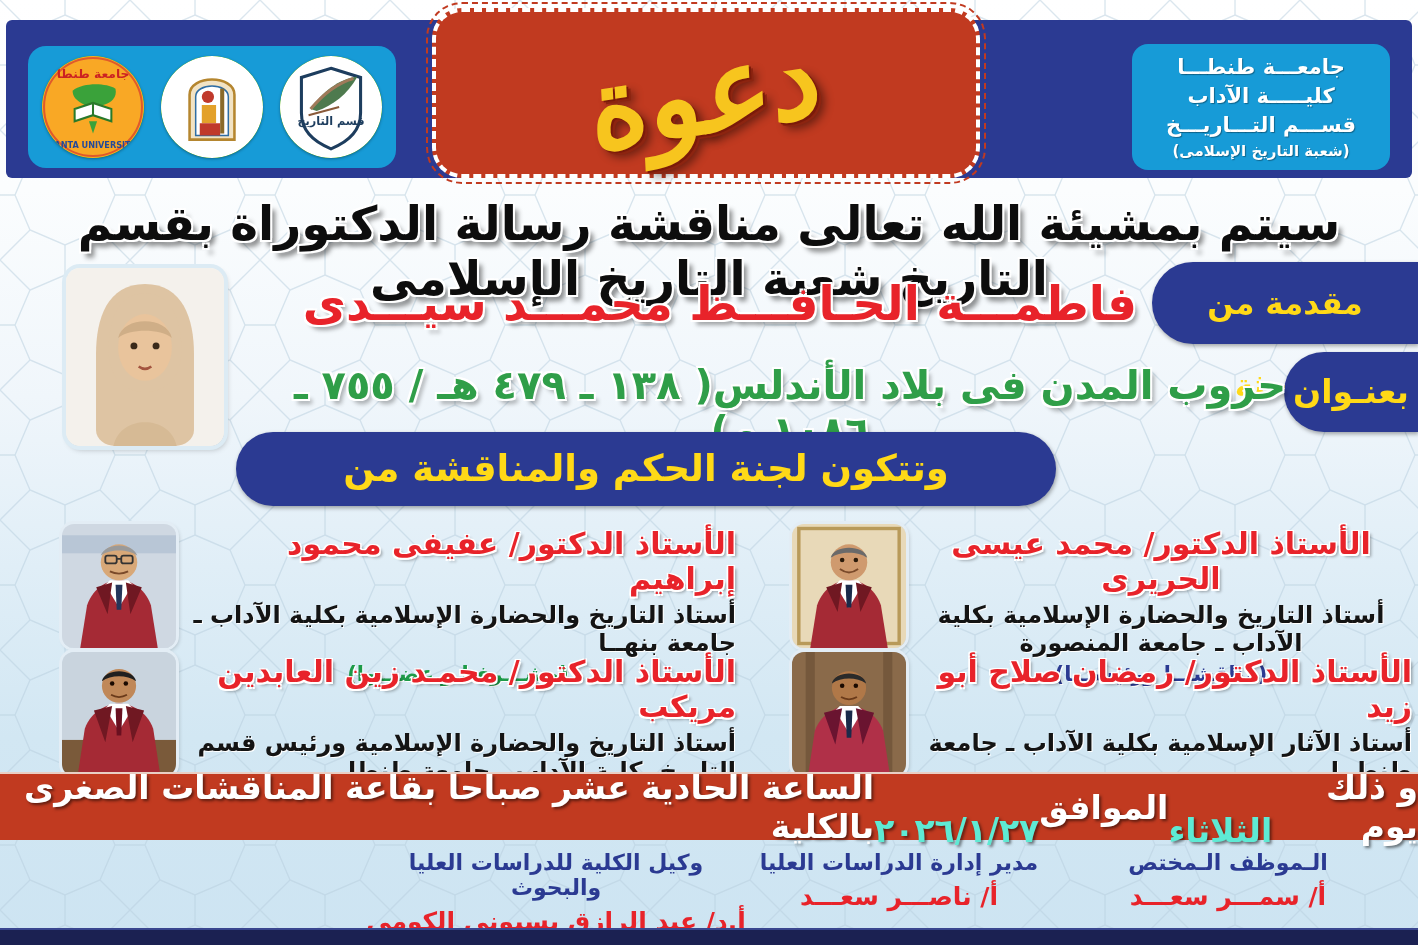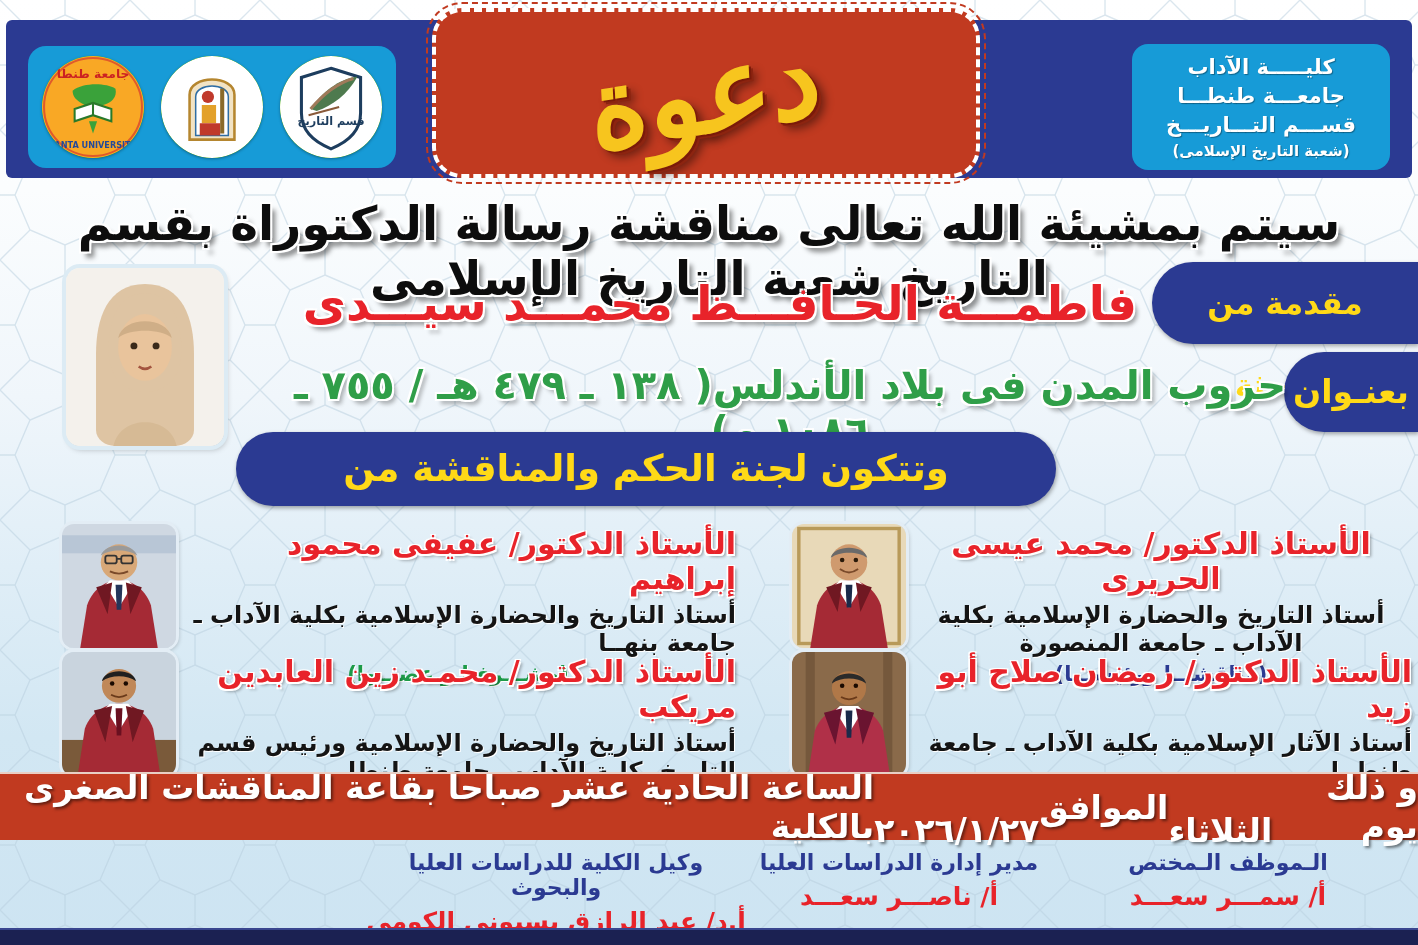--- a/index.html
+++ b/index.html
@@ -57,21 +57,21 @@
   #mp0{left:792px;top:524px;} #mt0{left:910px;top:526px;width:502px;text-align:center;}
   #mp1{left:62px;top:524px;}  #mt1{left:180px;top:526px;width:556px;}
   #mp2{left:792px;top:652px;} #mt2{left:910px;top:654px;width:502px;}
   #mp3{left:62px;top:652px;}  #mt3{left:180px;top:654px;width:556px;}
   
   .date-band{position:absolute;left:0;top:772px;width:1418px;height:66px;background:#c13a20;
     border-top:2px solid #e9cfc5;
     display:flex;align-items:center;justify-content:center;
     font-size:33px;font-weight:bold;color:#ffffff;letter-spacing:-1px;
     text-shadow:2px 2px 3px rgba(0,0,0,.5);}
-  .date-band .hl{color:#ffffff;margin-top:46px;}
+  .date-band .hl{color:#5eead4;margin-top:46px;}
   
   .sig{position:absolute;top:850px;text-align:center;}
   .sig-title{font-size:22px;font-weight:bold;color:#2b3a92;}
   .sig-name{font-size:25px;font-weight:bold;color:#e8232a;margin-top:7px;}
   #sig0{left:1058px;width:340px;} 
   #sig1{left:744px;width:310px;}
   #sig2{left:366px;width:380px;}
   #sig3{left:26px;width:340px;}
   .bottom-bar{position:absolute;left:0;top:928px;width:1418px;height:17px;background:#1b2152;border-top:2px solid #39468f;}
 </style>
@@ -129,22 +129,22 @@
         <text x="50" y="90" text-anchor="middle" font-size="8" font-weight="bold" fill="#234a9a">TANTA UNIVERSITY</text>
       </svg>
     </div>
   </div>
 
   <div class="dawa-box">
     <div class="dawa-text">دعوة</div>
   </div>
 
   <div class="info-box">
+    <div class="info-line">جامعـــة طنطـــا</div>
     <div class="info-line">كليـــــة الآداب</div>
-    <div class="info-line">جامعـــة طنطـــا</div>
     <div class="info-line">قســـم التـــاريـــخ</div>
     <div class="info-line small">(شعبة التاريخ الإسلامى)</div>
   </div>
 
   <div class="headline">سيتم بمشيئة الله تعالى مناقشة رسالة الدكتوراة بقسم التاريخ شعبة التاريخ الإسلامى</div>
 
   <div class="researcher-photo">
     <svg viewBox="0 0 100 112" width="158" height="178" preserveAspectRatio="none">
       <rect width="100" height="112" fill="#f4f1ec"></rect>
       <path d="M50 10 C26 10 19 32 19 54 L19 102 C19 108 25 112 31 112 L69 112 C75 112 81 108 81 102 L81 54 C81 32 74 10 50 10 Z" fill="#dec4a3"></path>

